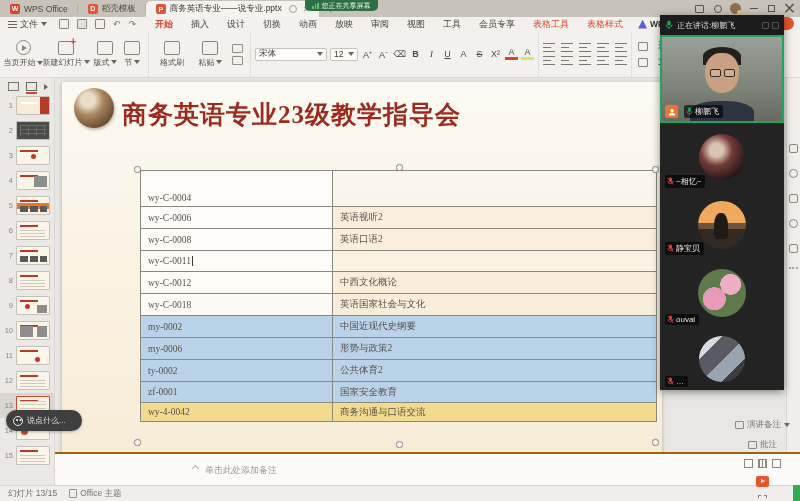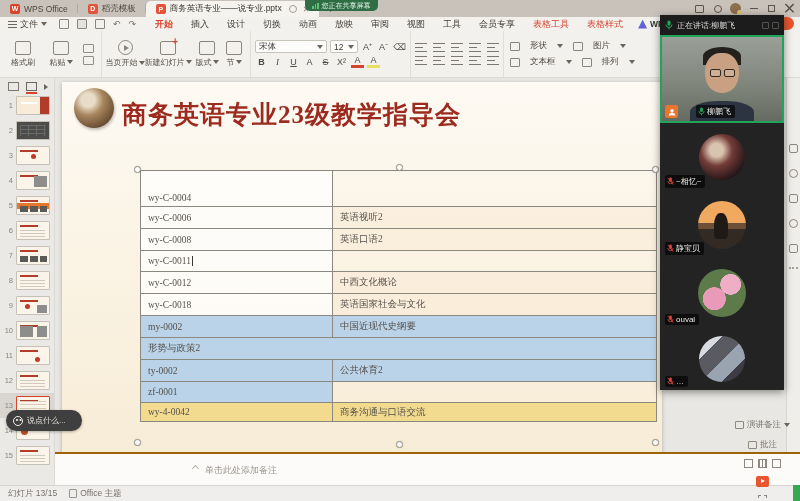--- a/index.html
+++ b/index.html
@@ -51,21 +51,21 @@
   .tgroup { position:relative; display:flex; align-items:center; padding:2px 4px; }
   .tgroup + .tgroup { border-left:1px solid #e2ded8; }
   .bigbtn { display:flex; flex-direction:column; align-items:center; justify-content:center; width:38px; gap:2px; }
   .bigbtn .lbl { font-size:8px; color:#55504a; white-space:nowrap; display:flex; align-items:center; gap:1px; }
   .ic16 { width:16px; height:14px; border:1.2px solid #8a857c; border-radius:2px; position:relative; }
   .ic16.play { border:1.2px solid #8a857c; border-radius:50%; width:15px; height:15px; }
   .ic16.play::after { content:""; position:absolute; left:5px; top:3.5px; width:0; height:0; border-left:5px solid #8a857c; border-top:3.5px solid transparent; border-bottom:3.5px solid transparent; }
   .ic16.plus::after { content:"+"; position:absolute; right:-3px; top:-6px; color:#d8432c; font-size:10px; font-weight:bold; }
   .smallcol { display:flex; flex-direction:column; gap:3px; padding:0 3px; }
   .si { width:11px; height:9px; border:1.1px solid #938e85; border-radius:1px; }
-  .fontrow { display:flex; flex-direction:column; gap:3px; }
+  .fontrow { display:flex; flex-direction:row; gap:3px; }
   .frow { display:flex; align-items:center; gap:3px; }
   .combo { height:13px; background:#fdfdfc; border:1px solid #c8c3bb; border-radius:2px; display:flex; align-items:center; justify-content:space-between; padding:0 3px; font-size:8.5px; color:#3f3b35; }
   .combo.fname { width:72px; }
   .combo.fsize { width:28px; }
   .glyphbtn { font-size:9px; color:#4f4a43; width:13px; text-align:center; }
   .glyphbtn.b { font-weight:bold; }
   .glyphbtn.i { font-style:italic; font-family:"Liberation Serif", serif; }
   .glyphbtn.u { text-decoration:underline; }
   .glyphbtn.s { text-decoration:line-through; }
   .colorchip { width:13px; font-size:9px; color:#4f4a43; text-align:center; line-height:8px; }
@@ -138,21 +138,21 @@
   .m-head span { font-size:8px; color:#d8d6d2; white-space:nowrap; }
   .m-head .hicons { margin-left:auto; display:flex; gap:3px; }
   .m-head .hico { width:7px; height:7px; border:1px solid #55534f; border-radius:1px; }
   .tile { position:relative; overflow:hidden; flex:none; }
   .tile1 { height:88px; background:linear-gradient(180deg,#9aa097 0%,#7e847a 60%,#666b61 100%); border:2px solid #21a35a; }
   .person-head { position:absolute; left:50%; top:16px; transform:translateX(-50%); width:34px; height:40px; border-radius:45% 45% 48% 48%; background:#c9a182; }
   .person-hair { position:absolute; left:50%; top:10px; transform:translateX(-50%); width:38px; height:18px; border-radius:50% 50% 0 0; background:#23201d; }
   .person-glasses { position:absolute; left:50%; top:32px; transform:translateX(-50%); width:30px; height:8px; display:flex; gap:3px; justify-content:center; }
   .person-glasses i { width:11px; height:8px; border:1.4px solid #2d2a26; border-radius:2px; background:rgba(255,255,255,.15); }
   .person-body { position:absolute; left:50%; bottom:-4px; transform:translateX(-50%); width:64px; height:24px; border-radius:45% 45% 0 0; background:#2b3440; }
-  .badge-row { position:absolute; left:3px; bottom:3px; display:flex; align-items:center; gap:16px; z-index:3; }
+  .badge-row { position:absolute; left:3px; bottom:3px; display:flex; align-items:center; gap:4px; z-index:3; }
   .host-badge { width:13px; height:13px; background:#e8762c; border-radius:2px; display:flex; align-items:center; justify-content:center; flex:none; }
   .name-chip { display:flex; align-items:center; gap:2px; background:rgba(0,0,0,.62); border-radius:2px; padding:1px 4px 1px 2px; margin-left:2px; }
   .name-chip span { font-size:8px; color:#e9e7e3; white-space:nowrap; }
   .tile-dark { background:#232323; display:flex; align-items:center; justify-content:center; }
   .tile2 { height:68px; } .tile3 { height:67px; } .tile4 { height:70px; } .tile5 { height:62px; }
   .av { border-radius:50%; }
   .av2 { width:46px; height:46px; background:radial-gradient(circle at 38% 35%, #d9c4b0 0 16%, #743c38 38%, #241619 75%); }
   .av3 { width:48px; height:48px; background:linear-gradient(180deg,#f0a95f 0 46%,#6e5038 46% 58%,#332a24 58% 100%); position:relative; }
   .av3::after { content:""; position:absolute; left:16px; top:12px; width:14px; height:26px; border-radius:45% 45% 20% 20%; background:#1f1a16; }
   .av4 { width:48px; height:48px; background:radial-gradient(circle at 68% 32%, #eeaec6 0 22%, transparent 23%), radial-gradient(circle at 34% 62%, #e89ab8 0 26%, transparent 27%), #5d7a4a; }
@@ -268,63 +268,63 @@
     <svg width="10" height="10" viewBox="0 0 10 10" style="margin-left:4px">
       <circle cx="4" cy="4" r="3" fill="none" stroke="#6b665d" stroke-width="1.2"></circle>
         <line x1="6.5" y1="6.5" x2="9" y2="9" stroke="#6b665d" stroke-width="1.2"></line>
     </svg>
     <div class="sharebtn">分享</div>
   </div>
 
   <div class="toolbar">
     <div class="tgroup">
       <div class="bigbtn">
+        <span class="ic16 play"></span>
+        <span class="lbl">
+            <span>当页开始</span>
+            <i class="chev"></i>
+          </span>
+      </div>
+      <div class="bigbtn" style="width:48px">
+        <span class="ic16 plus"></span>
+        <span class="lbl">
+            <span>新建幻灯片</span>
+            <i class="chev"></i>
+          </span>
+      </div>
+      <div class="bigbtn" style="width:30px">
+        <span class="ic16"></span>
+        <span class="lbl">
+            <span>版式</span>
+            <i class="chev"></i>
+          </span>
+      </div>
+      <div class="bigbtn" style="width:24px">
+        <span class="ic16"></span>
+        <span class="lbl">
+            <span>节</span>
+            <i class="chev"></i>
+          </span>
+      </div>
+    </div>
+    <div class="tgroup">
+      <div class="bigbtn">
         <span class="ic16"></span>
         <span class="lbl">格式刷</span>
       </div>
       <div class="bigbtn">
         <span class="ic16"></span>
         <span class="lbl">
             <span>粘贴</span>
             <i class="chev"></i>
           </span>
       </div>
       <div class="smallcol">
         <span class="si"></span>
         <span class="si"></span>
-      </div>
-    </div>
-    <div class="tgroup">
-      <div class="bigbtn">
-        <span class="ic16 play"></span>
-        <span class="lbl">
-            <span>当页开始</span>
-            <i class="chev"></i>
-          </span>
-      </div>
-      <div class="bigbtn" style="width:48px">
-        <span class="ic16 plus"></span>
-        <span class="lbl">
-            <span>新建幻灯片</span>
-            <i class="chev"></i>
-          </span>
-      </div>
-      <div class="bigbtn" style="width:30px">
-        <span class="ic16"></span>
-        <span class="lbl">
-            <span>版式</span>
-            <i class="chev"></i>
-          </span>
-      </div>
-      <div class="bigbtn" style="width:24px">
-        <span class="ic16"></span>
-        <span class="lbl">
-            <span>节</span>
-            <i class="chev"></i>
-          </span>
       </div>
     </div>
     <div class="tgroup">
       <div class="fontrow">
         <div class="frow">
           <div class="combo fname">
             <span>宋体</span>
               <i class="chev"></i>
           </div>
           <div class="combo fsize">
@@ -582,28 +582,30 @@
           </div>
         <div class="trow cream" style="height:22px">
             <div class="tcell c1">wy-C-0018</div>
             <div class="tcell c2">英语国家社会与文化</div>
           </div>
         <div class="trow blue" style="height:22px">
             <div class="tcell c1">my-0002</div>
             <div class="tcell c2">中国近现代史纲要</div>
           </div>
         <div class="trow blue" style="height:22px">
+            <div class="tcell c1">my-0006</div>
             <div class="tcell c2">形势与政策2</div>
           </div>
         <div class="trow blue" style="height:22px">
             <div class="tcell c1">ty-0002</div>
             <div class="tcell c2">公共体育2</div>
           </div>
         <div class="trow blue" style="height:21px">
             <div class="tcell c1">zf-0001</div>
+            <div class="tcell c2">国家安全教育</div>
           </div>
         <div class="trow yellow" style="height:19px">
             <div class="tcell c1">wy-4-0042</div>
             <div class="tcell c2">商务沟通与口语交流</div>
           </div>
       </div>
 
       <span class="handle" style="left:72px;top:84px"></span>
       <span class="handle" style="left:334px;top:82px"></span>
       <span class="handle" style="left:590px;top:84px"></span>

